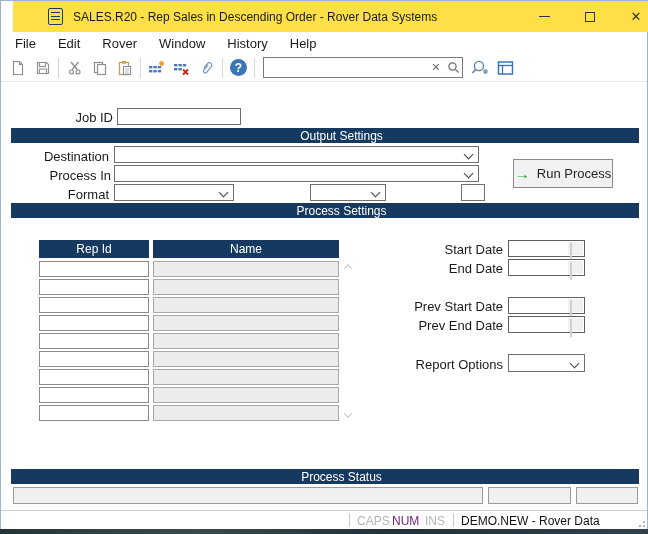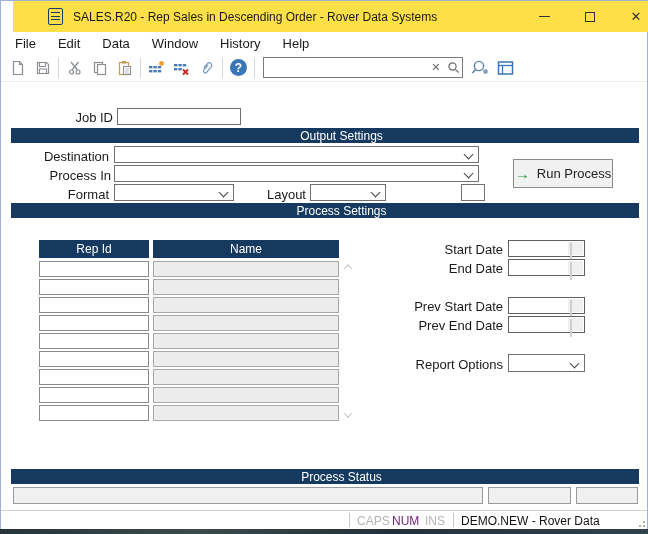--- a/index.html
+++ b/index.html
@@ -106,21 +106,21 @@
         </span>
       <span class="win-btn">
           <span class="glyph-close">✕</span>
         </span>
     </div>
   </div>
 
   <div class="menubar">
     <span class="menu-item">File</span>
     <span class="menu-item">Edit</span>
-    <span class="menu-item">Data</span>
+    <span class="menu-item">Rover</span>
     <span class="menu-item">Window</span>
     <span class="menu-item">History</span>
     <span class="menu-item">Help</span>
   </div>
 
   <div class="toolbar">
     <span class="tb-btn">
       <svg width="16" height="16" viewBox="0 0 16 16">
           <path d="M3.5 1.5 h6 l3 3 v10 h-9 z" fill="#fff" stroke="#8b8f94" stroke-width="1.2"></path>
           <path d="M9.5 1.5 v3 h3" fill="none" stroke="#8b8f94" stroke-width="1.2"></path>
@@ -237,21 +237,20 @@
   <div class="combo" style="left:113px; top:164px; width:365px; height:17px;">
     <span></span>
     <span class="chev"></span>
   </div>
 
   <span class="label" style="left:0; top:186px; width:108px;">Format</span>
   <div class="combo" style="left:113px; top:183px; width:120px; height:17px;">
     <span></span>
     <span class="chev"></span>
   </div>
-  <span class="label" style="left:200px; top:186px; width:105px;">Layout</span>
   <div class="combo" style="left:309px; top:183px; width:76px; height:17px;">
     <span></span>
     <span class="chev"></span>
   </div>
   <input class="tinput" style="left: 460px; top: 183px; width: 24px; height: 17px; font-size: 12px;" value="">
 
   <div class="run-btn">
     <span class="run-arrow">→</span>
     <span>Run Process</span>
   </div>

